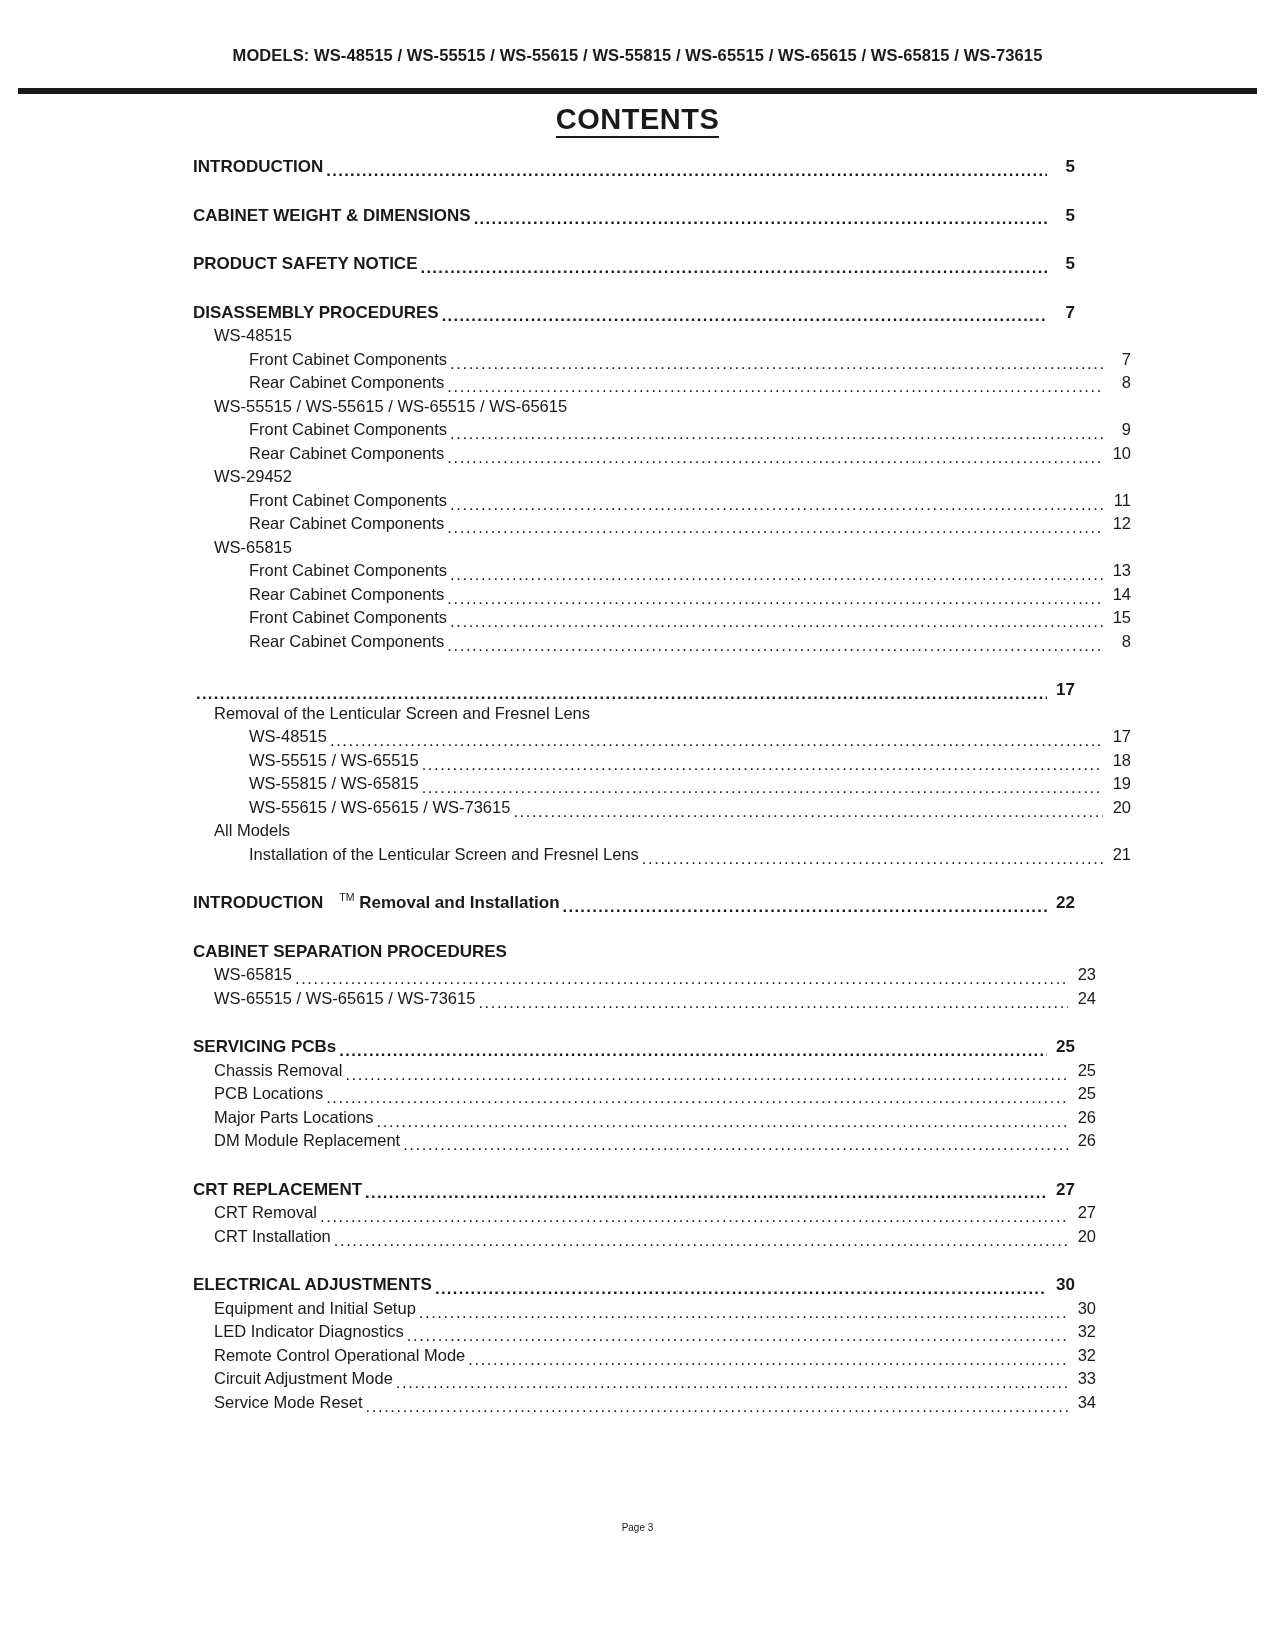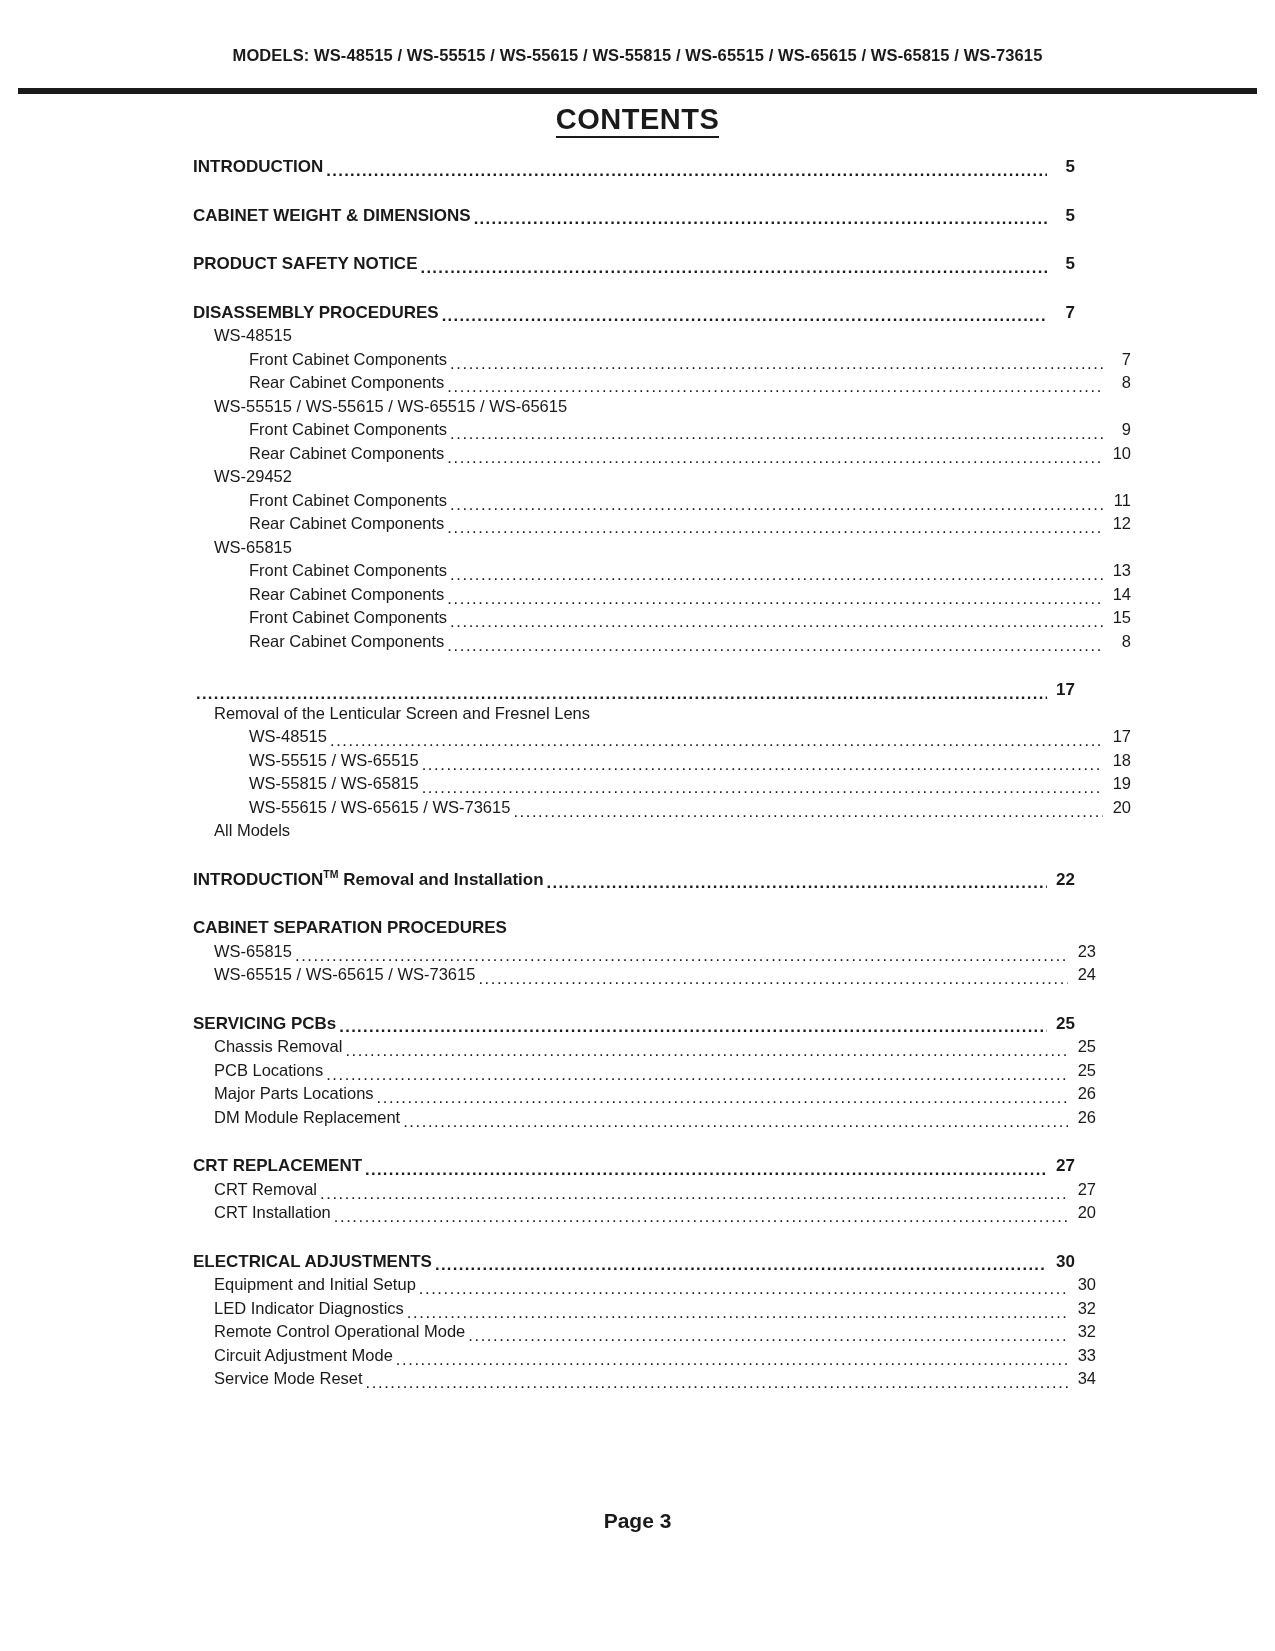--- a/index.html
+++ b/index.html
@@ -122,32 +122,33 @@
 
   .no-leader .leader { visibility: hidden; }
   .no-leader .pageno { visibility: hidden; }
 
   .gap-lg { height: 25px; }
 
   sup.tm {
     font-size: 0.62em;
     vertical-align: super;
     line-height: 0;
-    font-weight: bold;
+    font-weight: normal;
+    margin-left: 16px;
   }
 
   
   .footer {
     position: absolute;
     bottom: 118px;
     left: 0;
     right: 0;
     text-align: center;
-    font-size: 21px;
-    font-weight: bold;
+    font-size: 10px;
+    font-weight: normal;
   }
 </style>
 </head>
 <body>
 
 <div class="page">
 
   <div class="models-header">MODELS:  WS-48515 / WS-55515 / WS-55615 / WS-55815 / WS-65515 / WS-65615 / WS-65815 / WS-73615</div>
 
   <div class="header-rule"></div>
@@ -278,20 +279,25 @@
       <div class="row lvl-item">
         <span class="label">WS-55615 / WS-65615 / WS-73615</span>
         <span class="leader"></span>
         <span class="pageno">20</span>
       </div>
       <div class="row lvl-model no-leader">
         <span class="label">All Models</span>
         <span class="leader"></span>
         <span class="pageno"></span>
       </div>
+      <div class="row lvl-item">
+        <span class="label">Installation of the Lenticular Screen and Fresnel Lens</span>
+        <span class="leader"></span>
+        <span class="pageno">21</span>
+      </div>
       <div class="gap-lg"></div>
       <div class="row lvl-section">
         <span class="label"><span>INTRODUCTION</span><sup class="tm">TM</sup><span> Removal and Installation</span></span>
         <span class="leader"></span>
         <span class="pageno">22</span>
       </div>
       <div class="gap-lg"></div>
       <div class="row lvl-section no-leader">
         <span class="label">CABINET SEPARATION PROCEDURES</span>
         <span class="leader"></span>

